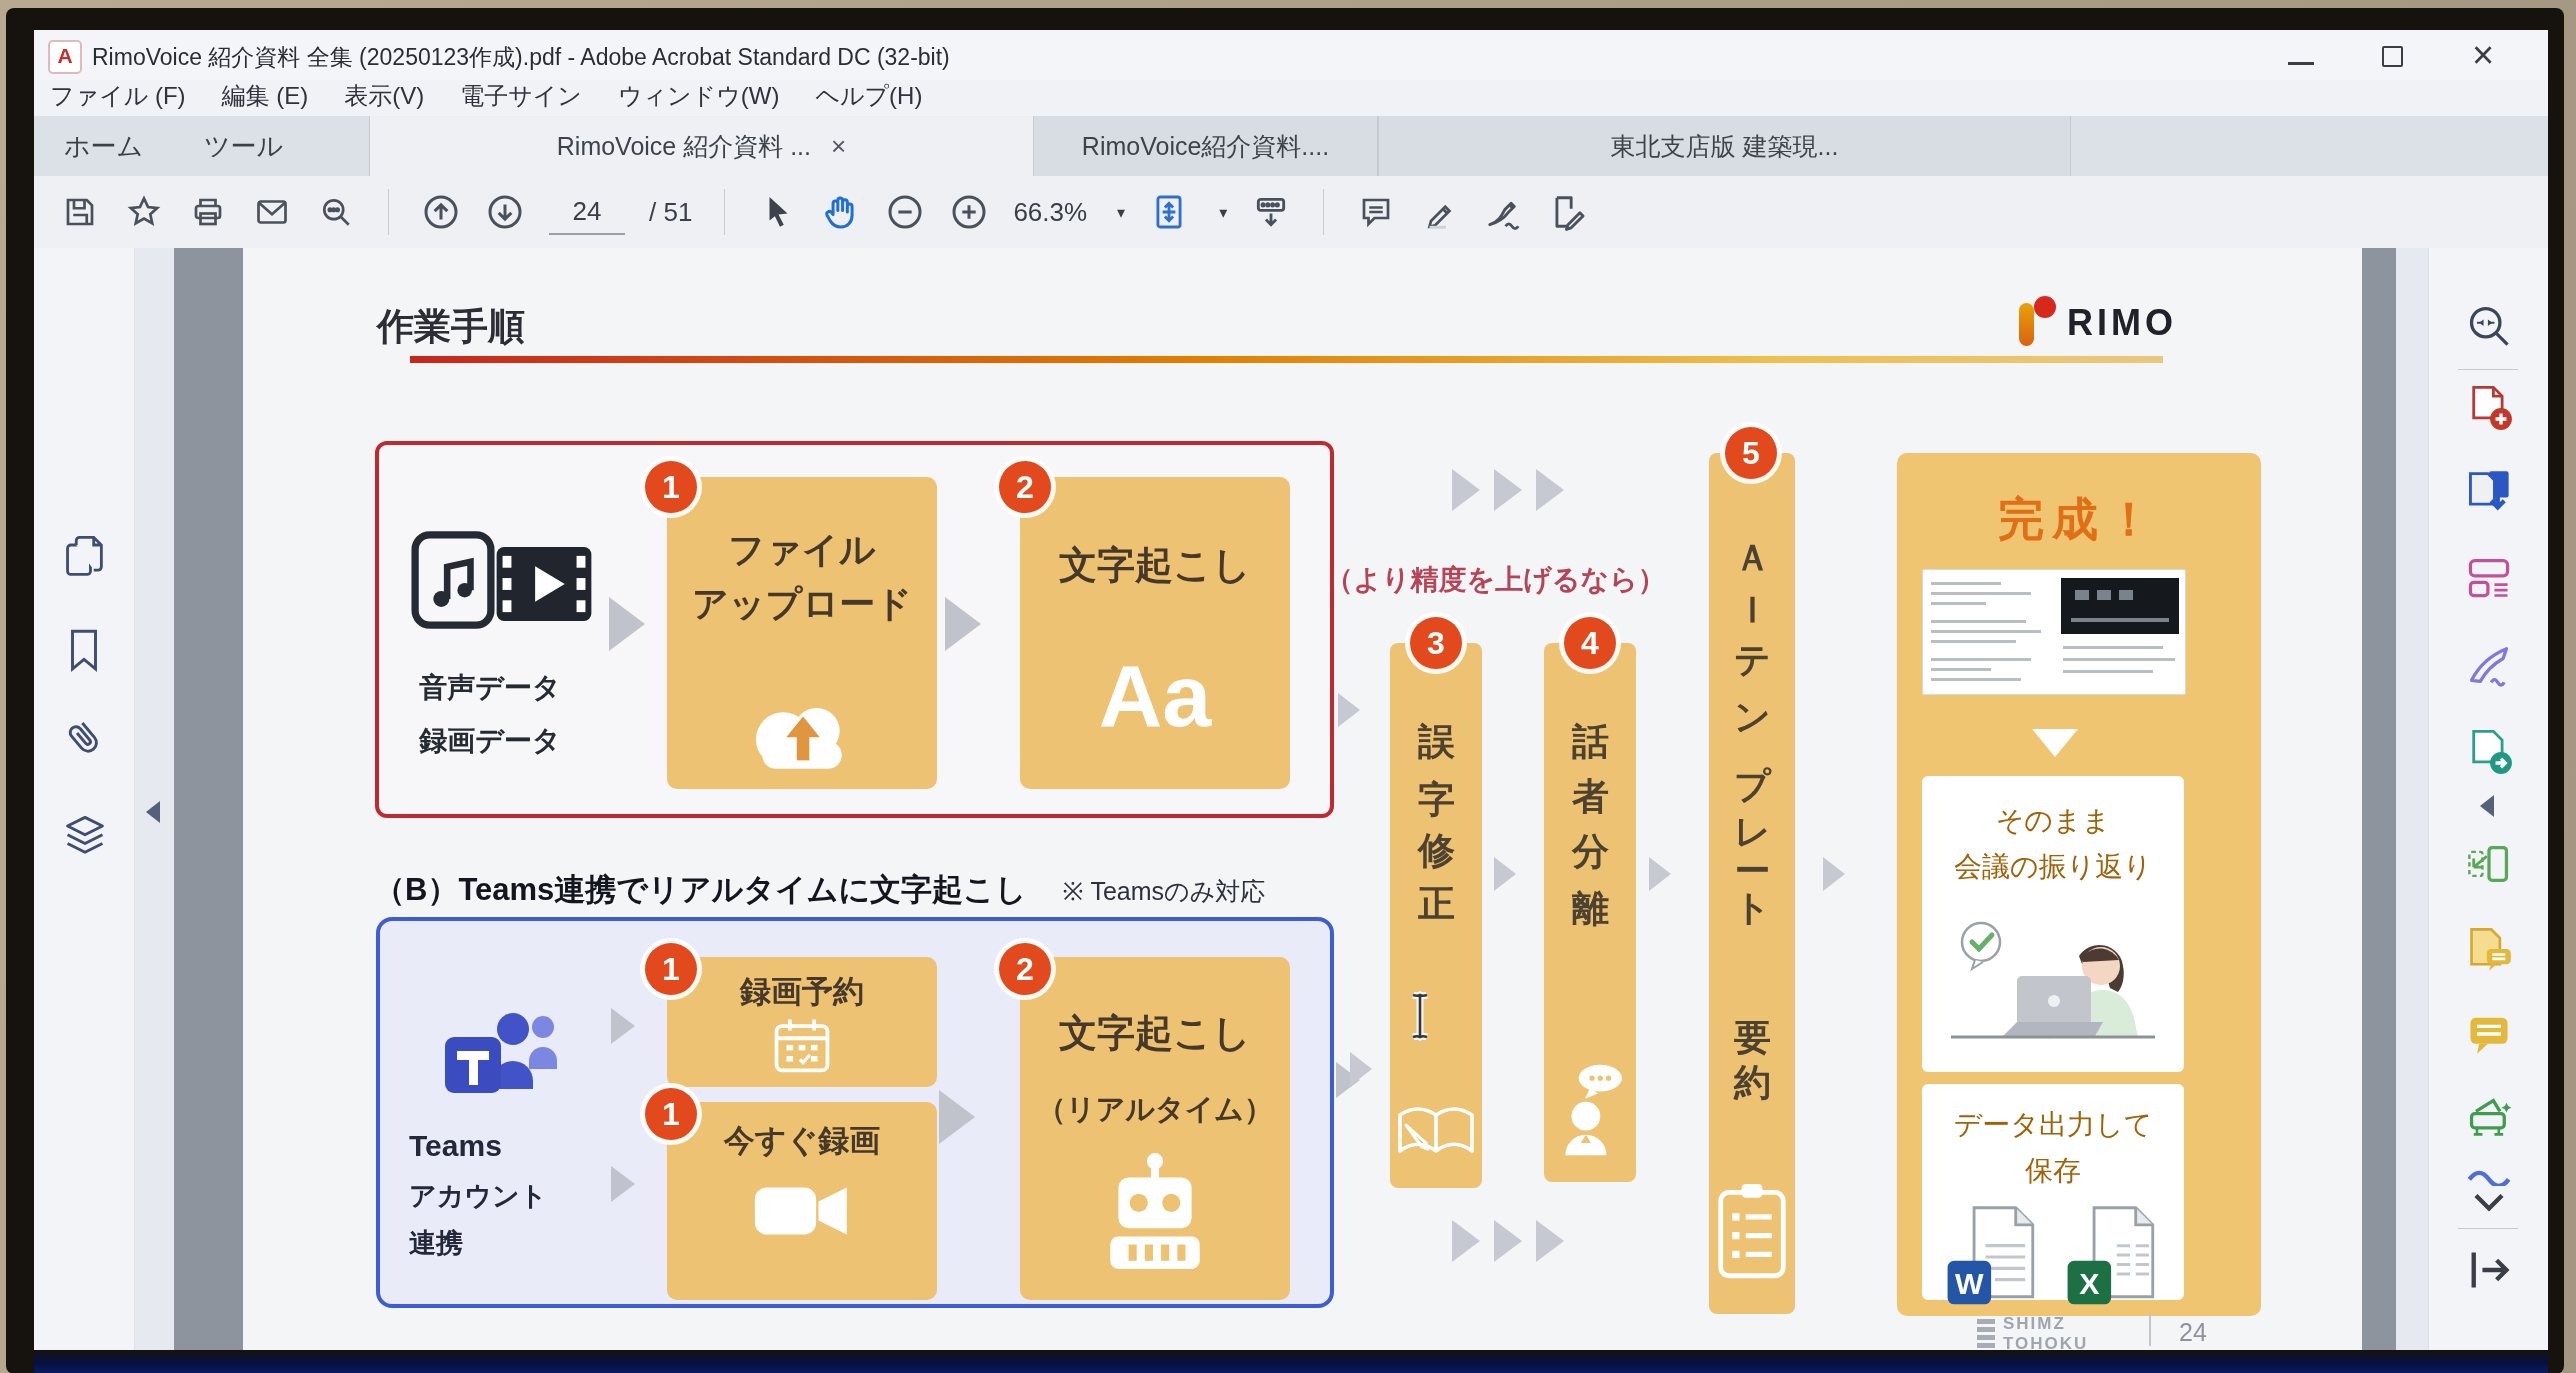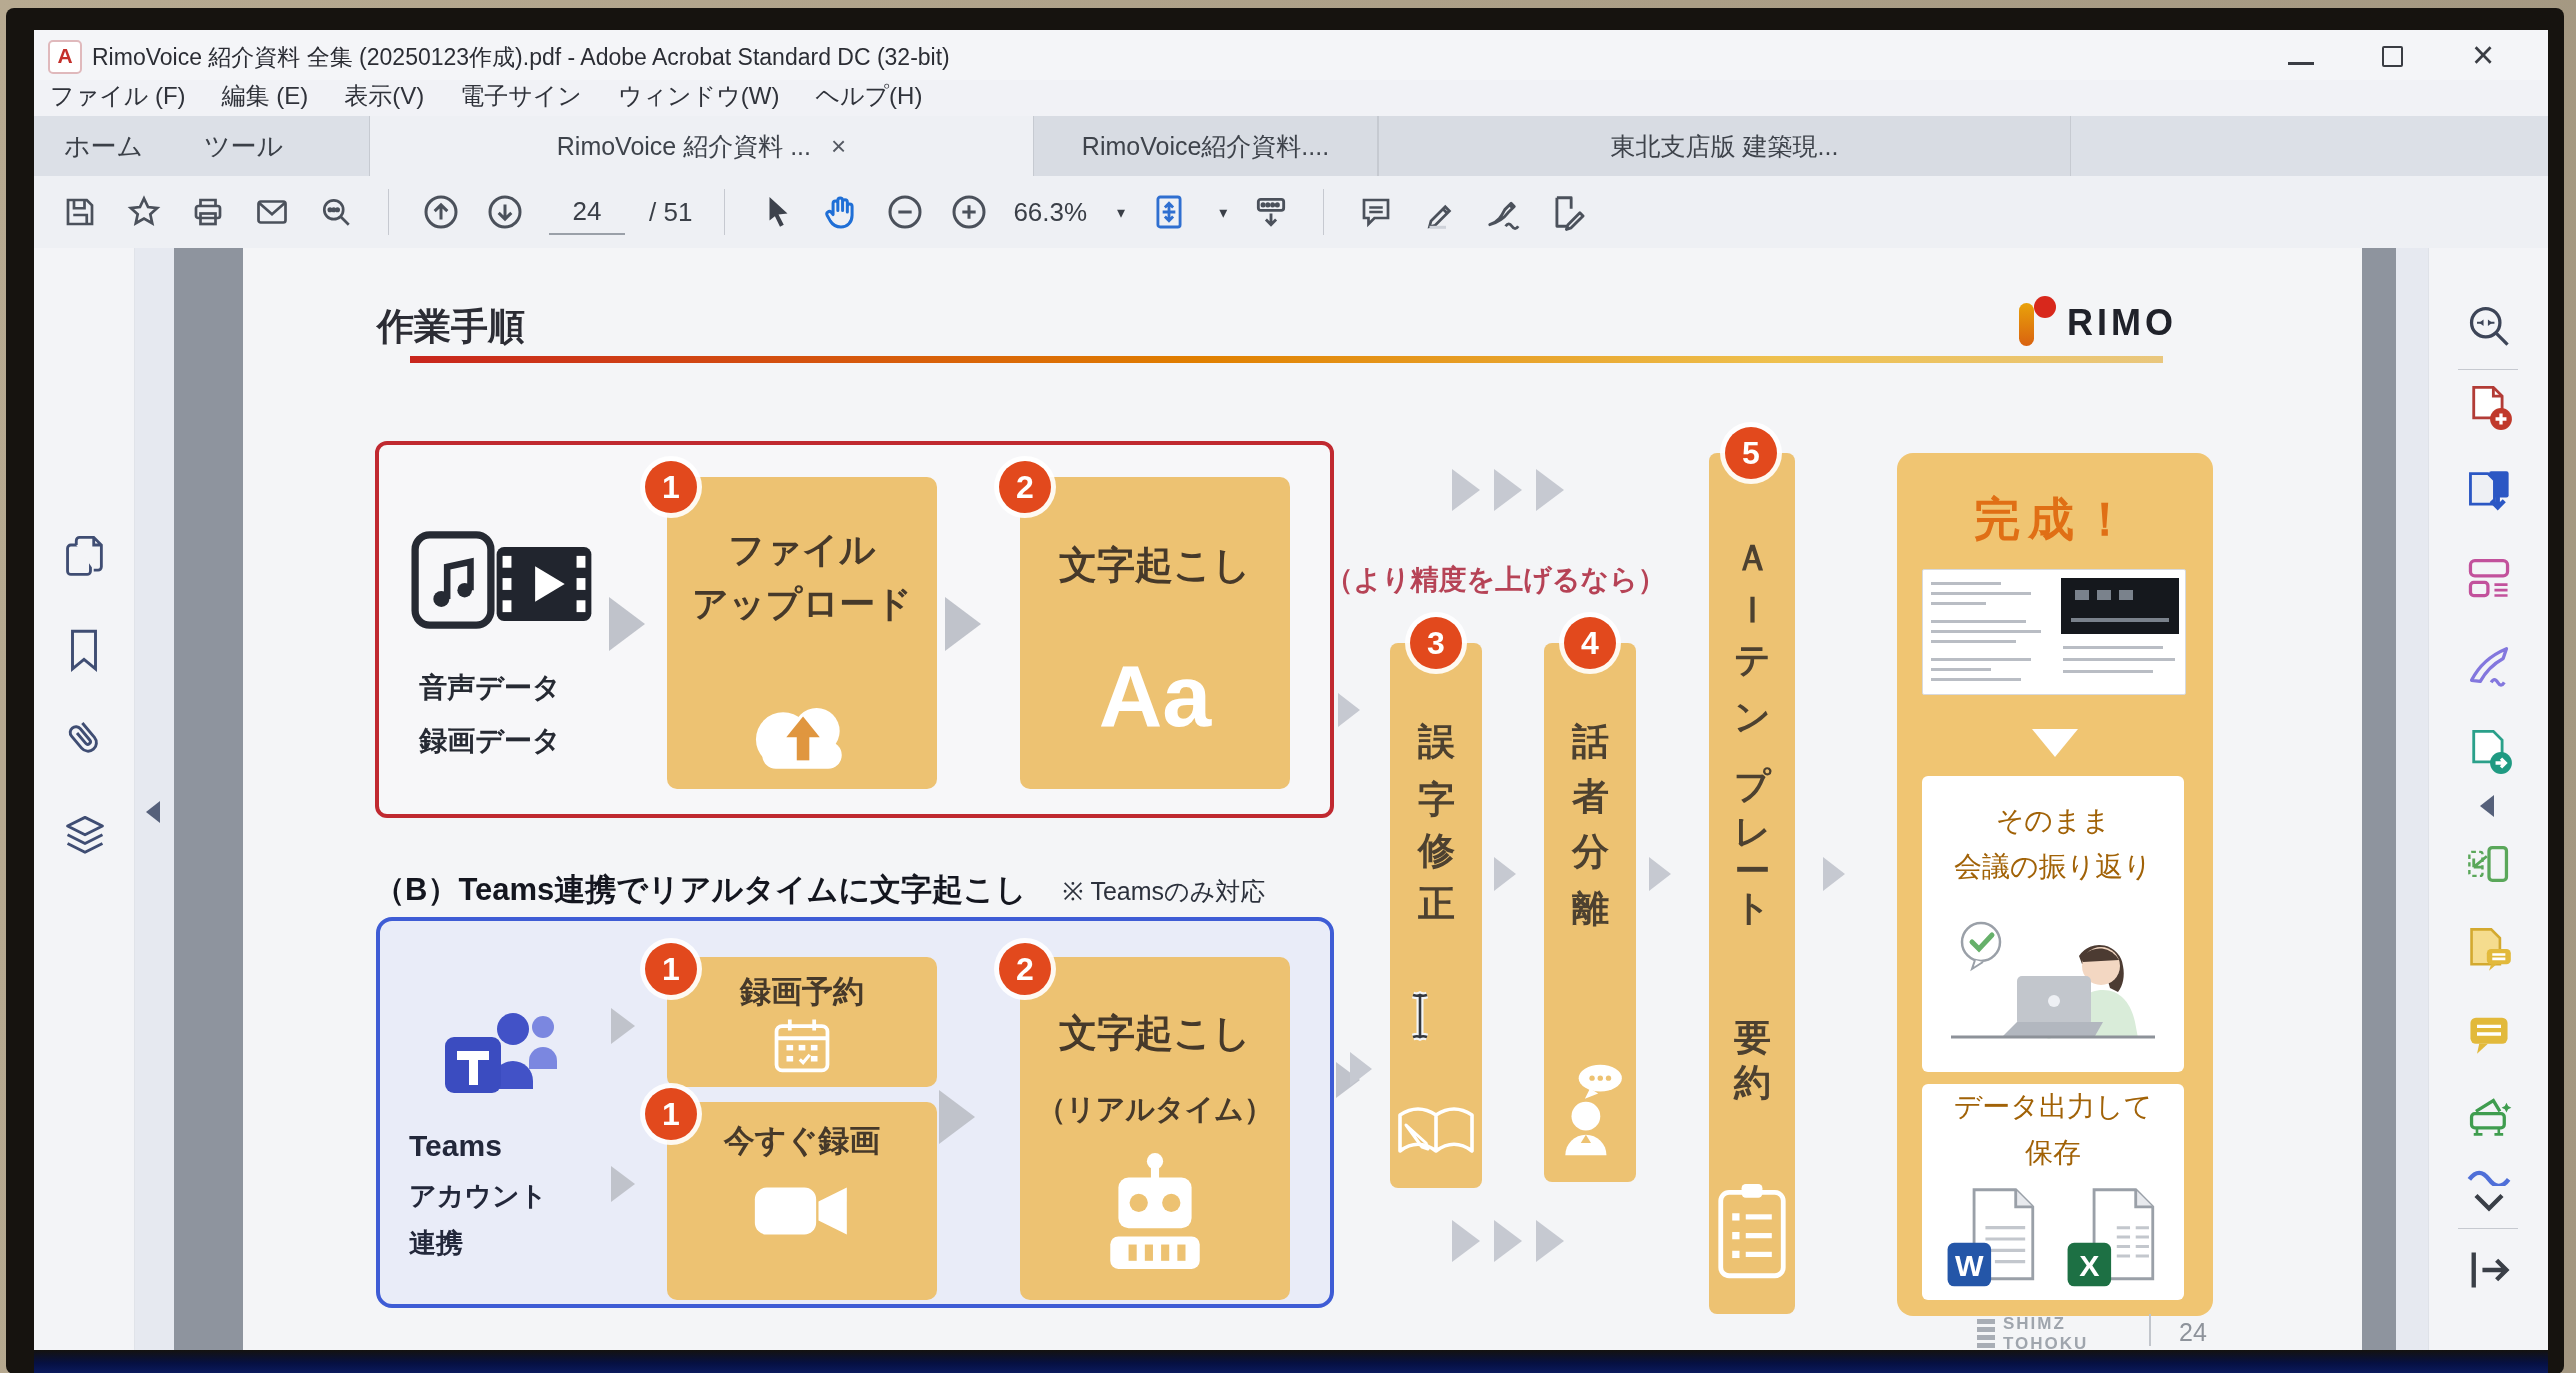--- a/index.html
+++ b/index.html
@@ -75,21 +75,21 @@
   .tri{width:0;height:0;position:absolute}
   .tri.gray{border-top:27px solid transparent;border-bottom:27px solid transparent;border-left:36px solid #c0c3cb}
   .tri.sm{border-top:18px solid transparent;border-bottom:18px solid transparent;border-left:24px solid #c0c3cb}
   .tri.xs{border-top:17px solid transparent;border-bottom:17px solid transparent;border-left:22px solid #c6c9d1}
   .tri.md{border-top:21px solid transparent;border-bottom:21px solid transparent;border-left:28px solid #c6c9d1}
   .srclabels{position:absolute;left:351px;top:631px;width:210px;text-align:center;font-size:28px;font-weight:bold;color:#262a33;line-height:1.9}
   .hint{position:absolute;left:1282px;top:531px;width:359px;text-align:center;font-size:28px;font-weight:bold;color:#b64356;white-space:nowrap}
   .vcol{position:absolute;background:#edc272;border-radius:8px}
   .vtext{position:absolute;left:50%;transform:translateX(-50%);writing-mode:vertical-rl;text-orientation:upright;
          font-weight:bold;color:#4d4130;white-space:nowrap}
-  .resultcol{position:absolute;left:1863px;top:423px;width:316px;height:863px;background:#f0c572;border-radius:16px}
+  .resultcol{position:absolute;left:1863px;top:423px;width:364px;height:863px;background:#f0c572;border-radius:10px}
   .done{margin-top:36px;text-align:center;font-size:46px;font-weight:bold;color:#e06f15;letter-spacing:8px}
   .thumb{position:absolute;left:25px;top:116px;width:262px;height:124px;background:#fff;border:1px solid #d7d9dd;border-radius:2px;overflow:hidden}
   .thline{position:absolute;height:3px;background:#b9bdc4}
   .video{position:absolute;right:6px;top:8px;width:118px;height:56px;background:#15181d}
   .vblob{position:absolute;background:#7a828c}
   .tridown{position:absolute;left:135px;top:276px;width:0;height:0;border-left:23px solid transparent;border-right:23px solid transparent;border-top:28px solid #fff}
   .wcard{position:absolute;left:25px;width:262px;background:#fff;border-radius:6px;text-align:center}
   .wcard .salmon{font-size:28px;font-weight:normal;color:#a16207;line-height:1.65}
   .footerlogo{position:absolute;left:1943px;top:1284px;display:flex;align-items:center;gap:8px}
   .logomark{width:18px;height:30px;background:repeating-linear-gradient(180deg,#a8adb5 0 5px,#f4f5f7 5px 8px)}
@@ -618,21 +618,21 @@
           <path d="M126,128 c2,-32 14,-48 34,-48 c18,0 28,14 32,32 l3,16 z" fill="#d9ecd9"></path>
           <path d="M140,98 c-12,8 -24,18 -34,24" stroke="#d9ecd9" stroke-width="13" fill="none" stroke-linecap="round"></path>
           <rect x="74" y="66" width="74" height="50" rx="5" fill="#c2c6cc"></rect>
           <circle cx="111" cy="91" r="6" fill="#eef0f4"></circle>
           <path d="M60,126 L152,126 L160,112 L74,112 Z" fill="#b2b7bf"></path>
           <line x1="8" y1="127" x2="212" y2="127" stroke="#8d9299" stroke-width="3"></line>
         </svg>
       </span>
     </div>
     <div class="wcard" style="top:631px;height:216px">
-      <div class="salmon" style="padding-top:0">
+      <div class="salmon" style="padding-top:18px">
         <div>データ出力して</div>
         <div>保存</div>
       </div>
       <div style="display:flex;justify-content:center;gap:24px;margin-top:10px">
         <span>
           <svg width="96" height="106" viewBox="0 0 100 112" font-family="Liberation Sans,sans-serif">
             <path d="M30,4 h44 l18,18 v76 h-62 z" fill="#fff" stroke="#9aa0a8" stroke-width="3"></path>
             <path d="M74,4 v18 h18" fill="#e8eaee" stroke="#9aa0a8" stroke-width="3"></path>
             <path d="M42,44 h42 M42,56 h42 M42,68 h42 M52,80 h32" stroke="#c3c7cd" stroke-width="3.4"></path>
             <rect x="2" y="60" width="46" height="46" rx="7" fill="#2456a8"></rect>

